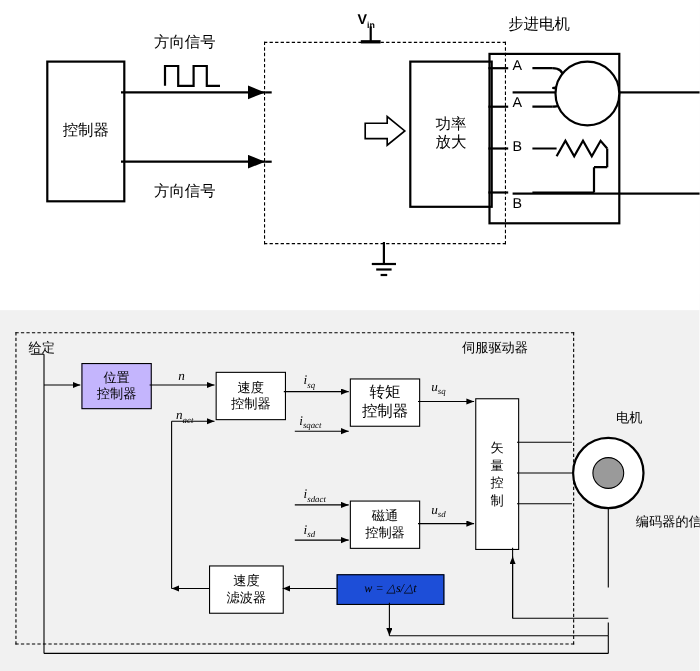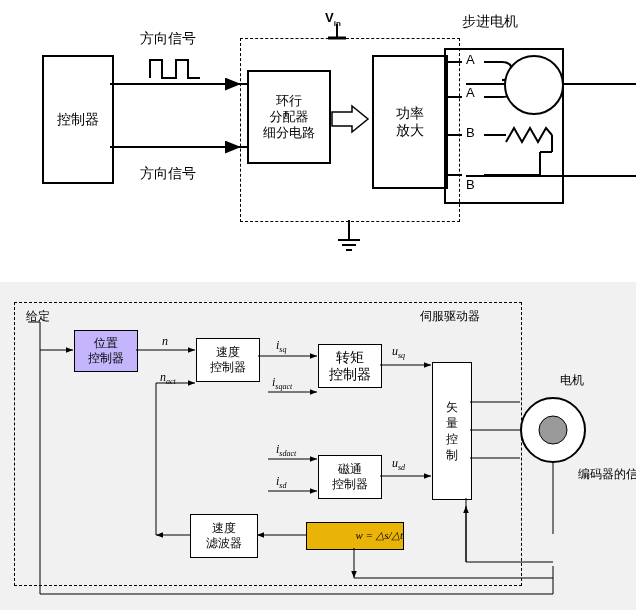--- a/index.html
+++ b/index.html
@@ -29,25 +29,20 @@
 <div id="root">
 
   <div id="panel-top">
 
     <div class="dash" style="left:240px;top:38px;width:218px;height:182px;"></div>
 
     <div class="box cn" style="left:42px;top:55px;width:68px;height:125px;font-size:14px;">
       <span>控制器</span>
     </div>
 
-    <div class="box cn" style="left:247px;top:70px;width:80px;height:90px;font-size:13px;">
-      <span style="white-space:pre-line;">环行
-分配器
-细分电路</span>
-    </div>
 
     <div class="box cn" style="left:372px;top:55px;width:72px;height:130px;font-size:14px;">
       <span style="white-space:pre-line;">功率
 放大</span>
     </div>
 
     <div class="box" style="left:444px;top:48px;width:116px;height:152px;background:transparent;border:2px solid #000;"></div>
 
     <div class="lbl cn" style="left:140px;top:30px;font-size:14px;">方向信号</div>
     <div class="lbl cn" style="left:140px;top:122px;font-size:14px;margin-top:43px;">方向信号</div>
@@ -142,21 +137,21 @@
 量
 控
 制</span>
     </div>
 
     <div class="box thin cn" style="left:190px;top:232px;width:66px;height:42px;font-size:12px;background:#fff;">
       <span style="white-space:pre-line;">速度
 滤波器</span>
     </div>
 
-    <div class="box thin" style="left:306px;top:240px;width:96px;height:26px;font-size:11px;background:#eab308;justify-content:flex-end;">
+    <div class="box thin" style="left:306px;top:240px;width:96px;height:26px;font-size:11px;background:#1d4ed8;">
       <span class="it">w = △s/△t</span>
     </div>
 
     <div class="lbl cn" style="left:26px;top:26px;font-size:12px;">给定</div>
     <div class="lbl cn" style="left:420px;top:26px;font-size:12px;">伺服驱动器</div>
     <div class="lbl cn" style="left:560px;top:90px;font-size:12px;">电机</div>
     <div class="lbl cn" style="left:578px;top:186px;font-size:12px;width:16px;line-height:1.15;text-align:center;">
       <span style="display:inline-block;word-break:break-all;">编码器的信号</span>
     </div>
 

